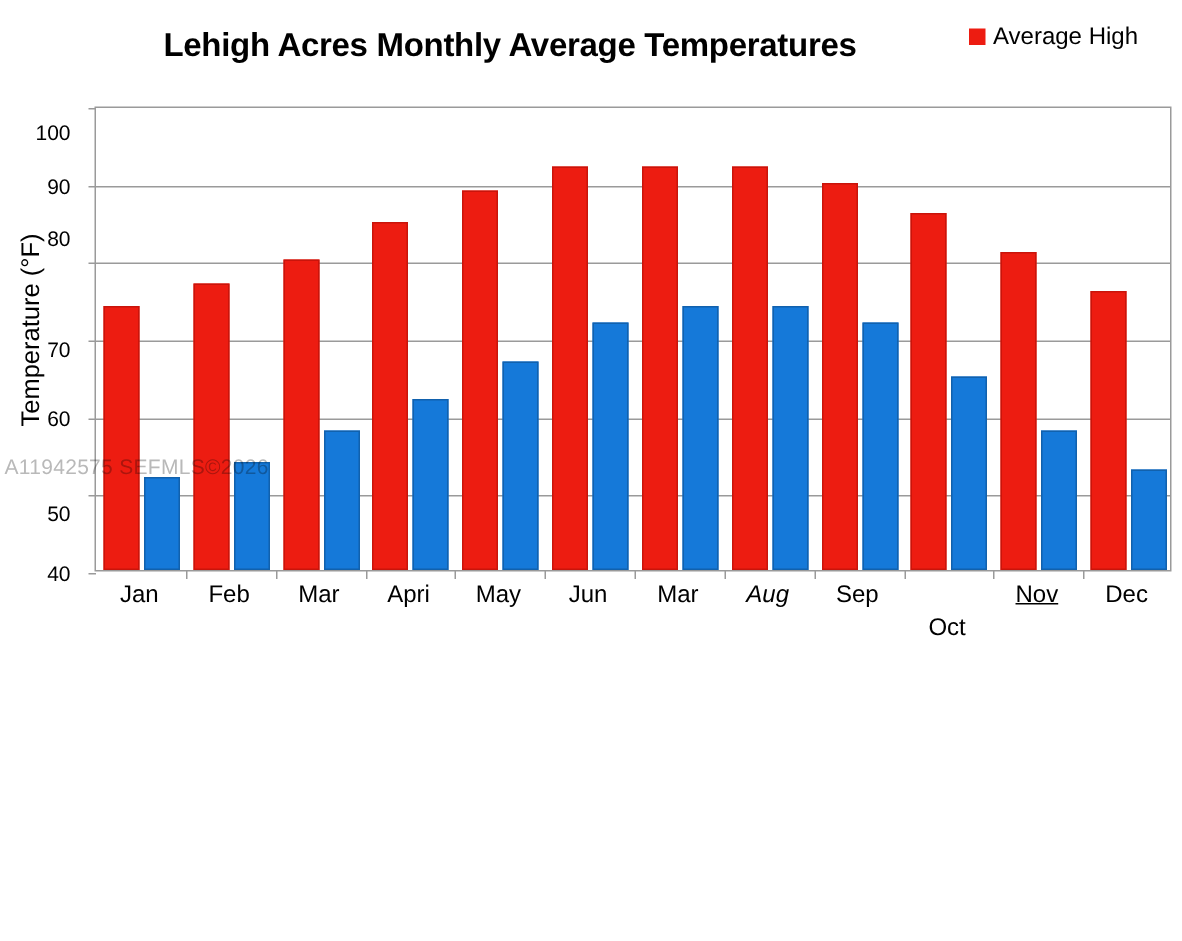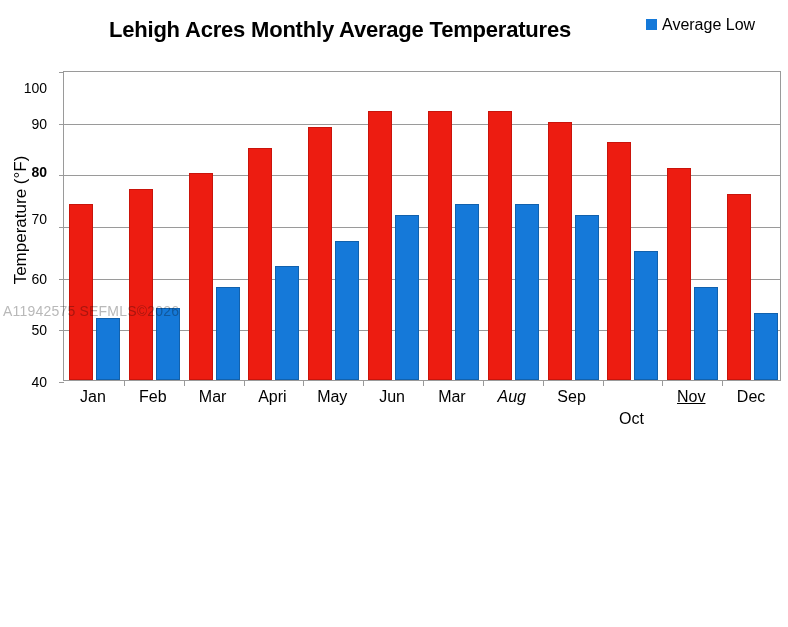--- a/index.html
+++ b/index.html
@@ -166,45 +166,45 @@
 </style>
 </head>
 <body>
 
 <div id="chart-root">
 
   <div class="chart-title">Lehigh Acres Monthly Average Temperatures</div>
 
   <div class="legend" id="legend">
       <div class="legend-row">
-        <span class="legend-swatch" style="background: rgb(21, 121, 217);"></span>
-        <span class="legend-label">Average Low</span>
+        <span class="legend-swatch" style="background: rgb(237, 28, 17);"></span>
+        <span class="legend-label">Average High</span>
       </div>
     </div>
 
   <div class="y-axis-title">Temperature (°F)</div>
 
   <div class="plot-area" id="plot-area">
       <div class="y-tick-mark" style="top: 0px;"></div>
       <div class="y-tick-label" style="top: 16px;">100</div>
       <div class="gridline" style="top: 51.6667px;"></div>
       <div class="y-tick-mark" style="top: 51.6667px;"></div>
       <div class="y-tick-label" style="top: 51.6667px;">90</div>
       <div class="gridline" style="top: 103.333px;"></div>
       <div class="y-tick-mark" style="top: 103.333px;"></div>
-      <div class="y-tick-label" style="top: 100px; font-weight: bold;">80</div>
+      <div class="y-tick-label" style="top: 87px;">80</div>
       <div class="gridline" style="top: 155px;"></div>
       <div class="y-tick-mark" style="top: 155px;"></div>
-      <div class="y-tick-label" style="top: 147px;">70</div>
+      <div class="y-tick-label" style="top: 161px;">70</div>
       <div class="gridline" style="top: 206.667px;"></div>
       <div class="y-tick-mark" style="top: 206.667px;"></div>
       <div class="y-tick-label" style="top: 206.667px;">60</div>
       <div class="gridline" style="top: 258.333px;"></div>
       <div class="y-tick-mark" style="top: 258.333px;"></div>
-      <div class="y-tick-label" style="top: 258px;">50</div>
+      <div class="y-tick-label" style="top: 270px;">50</div>
       <div class="y-tick-mark" style="top: 310px;"></div>
       <div class="y-tick-label" style="top: 310px;">40</div>
       <div class="bar-group" style="left: 4.91667px; width: 51px;">
         <div class="bar bar-high" style="height: 175.667px; background: rgb(237, 28, 17);"></div>
         <div class="bar bar-low" style="height: 62px; background: rgb(21, 121, 217);"></div>
       </div>
       <div class="x-tick-mark" style="left: 59.8333px;"></div>
       <div class="bar-group" style="left: 64.75px; width: 51px;">
         <div class="bar bar-high" style="height: 191.167px; background: rgb(237, 28, 17);"></div>
         <div class="bar bar-low" style="height: 72.3333px; background: rgb(21, 121, 217);"></div>

